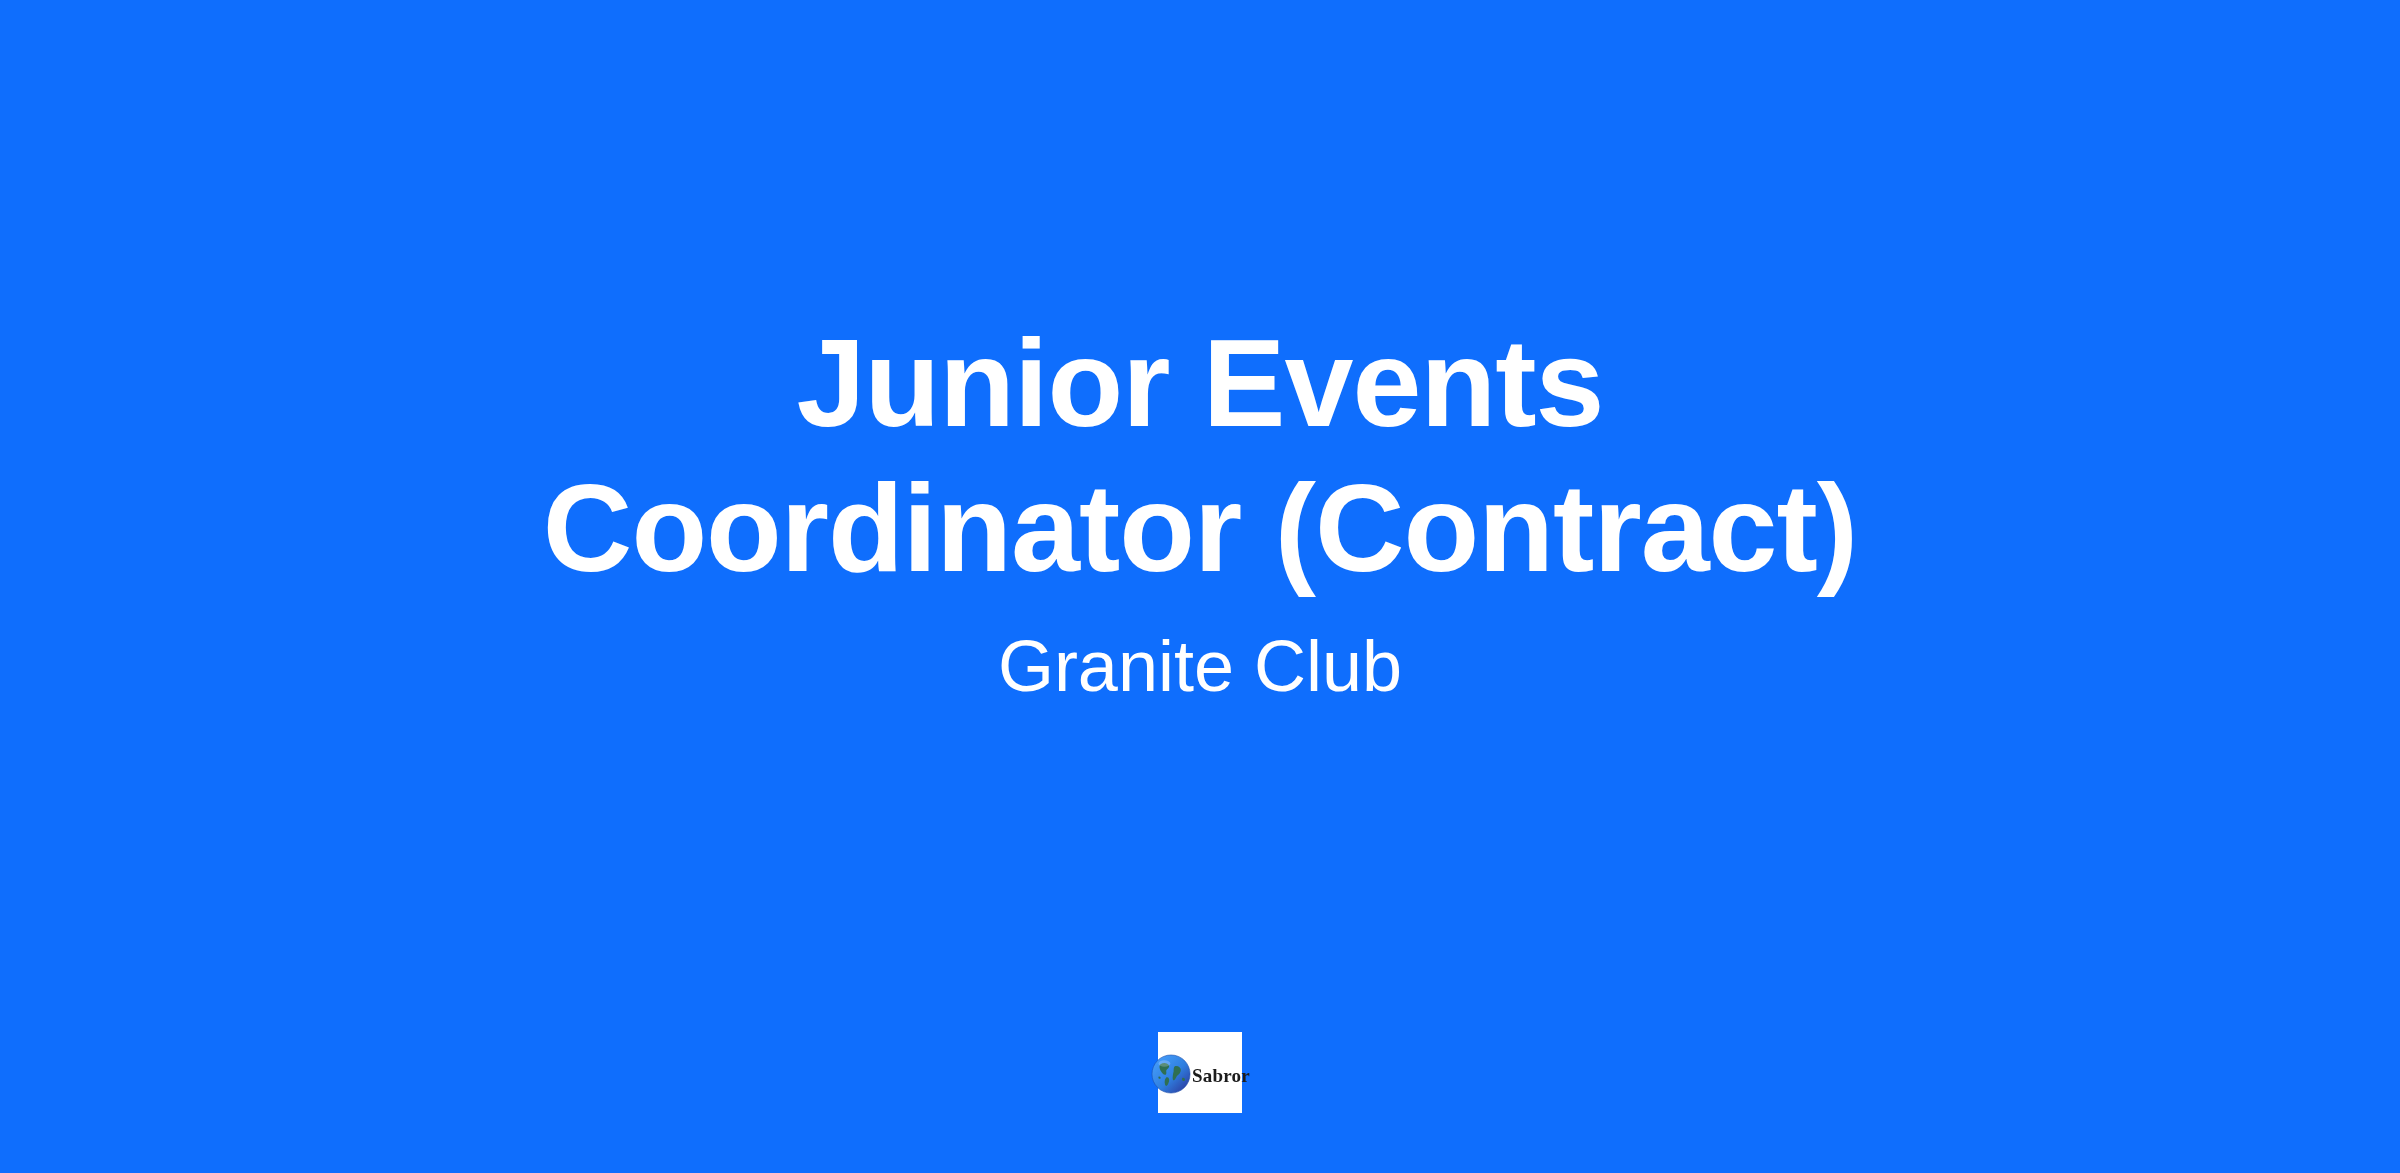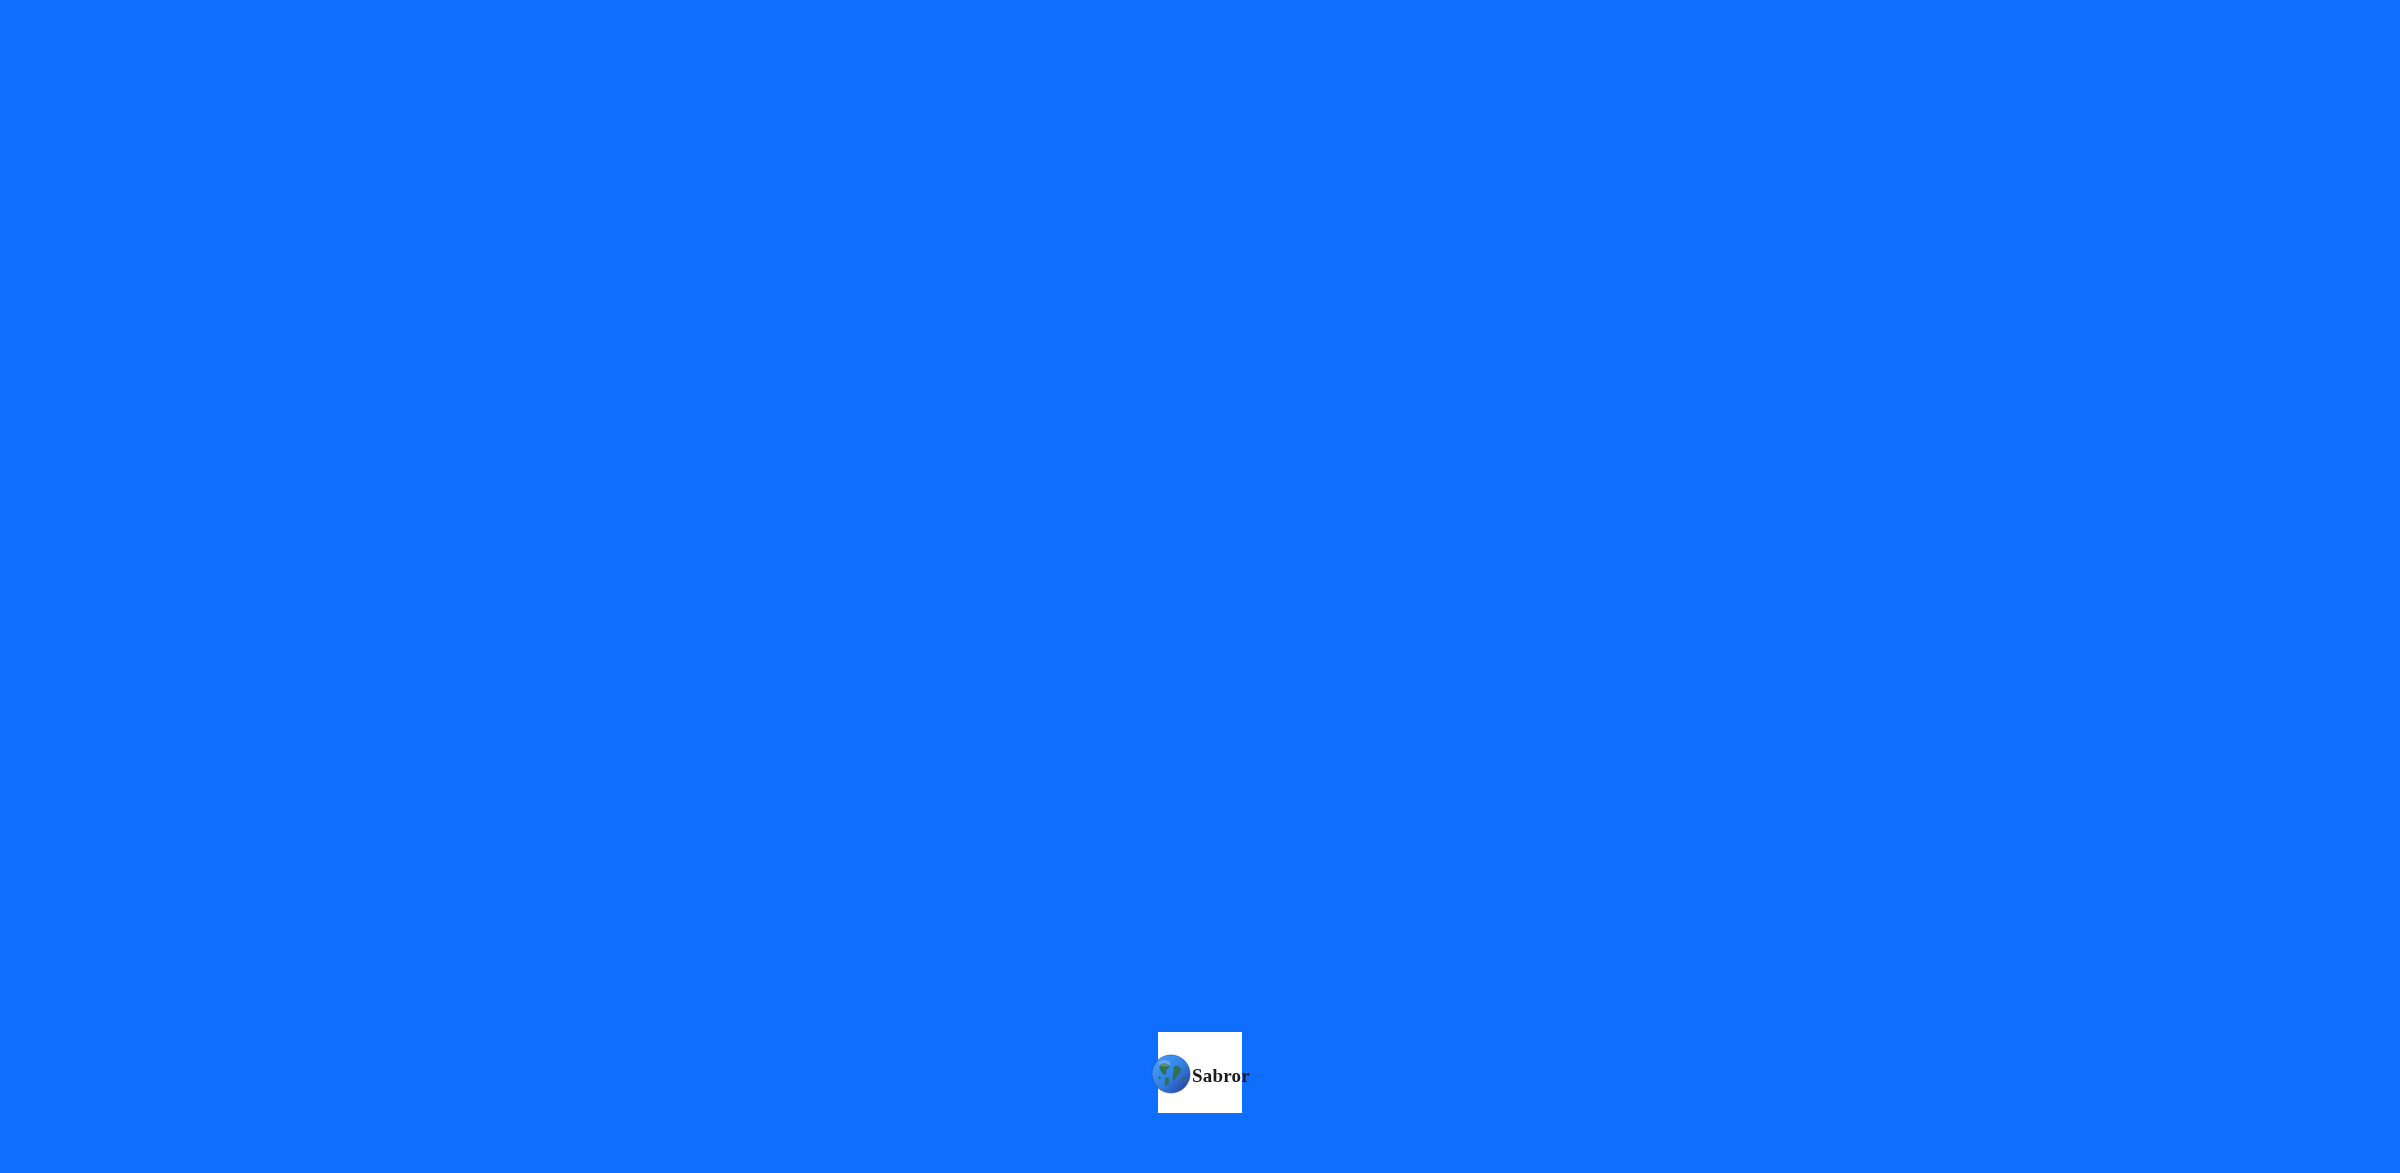--- a/index.html
+++ b/index.html
@@ -96,21 +96,23 @@
     letter-spacing: 0.2px;
     margin-top: 2px;
   }
 </style>
 </head>
 <body>
 
 <div class="hero">
 
   <div class="content">
+    <h1 class="job-title">Junior Events Coordinator (Contract)</h1>
 
+    <div class="company-name">Granite Club</div>
   </div>
 
   <div class="logo-badge">
     <span class="logo-globe-wrap">
       <svg class="logo-globe" viewBox="0 0 64 64" xmlns="http://www.w3.org/2000/svg" aria-hidden="true">
         <defs>
           <linearGradient id="oceanGrad" x1="0" y1="0" x2="1" y2="1">
             <stop offset="0%" stop-color="#4aa3ff"></stop>
             <stop offset="55%" stop-color="#2f7fe0"></stop>
             <stop offset="100%" stop-color="#2b2f93"></stop>

